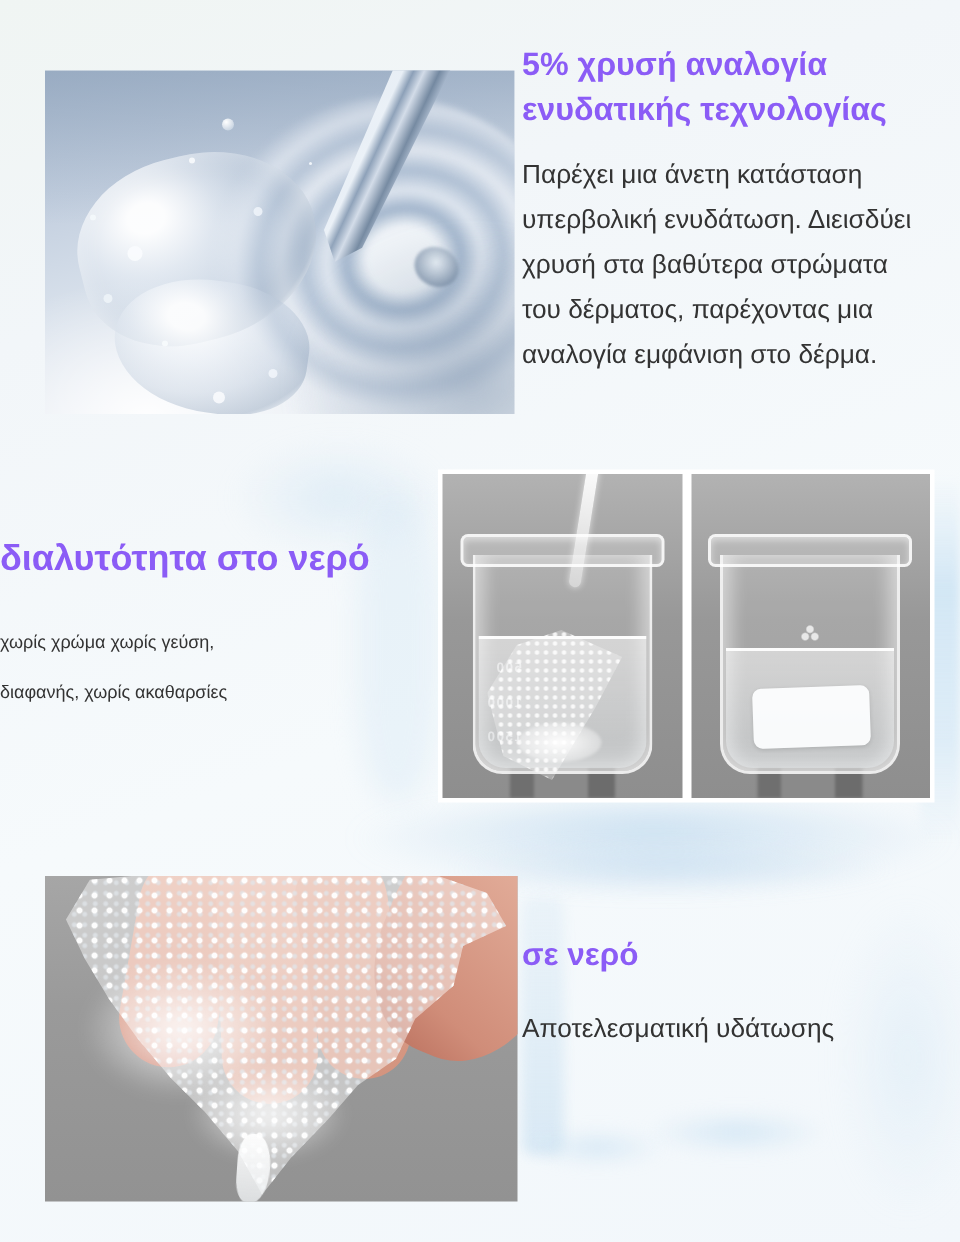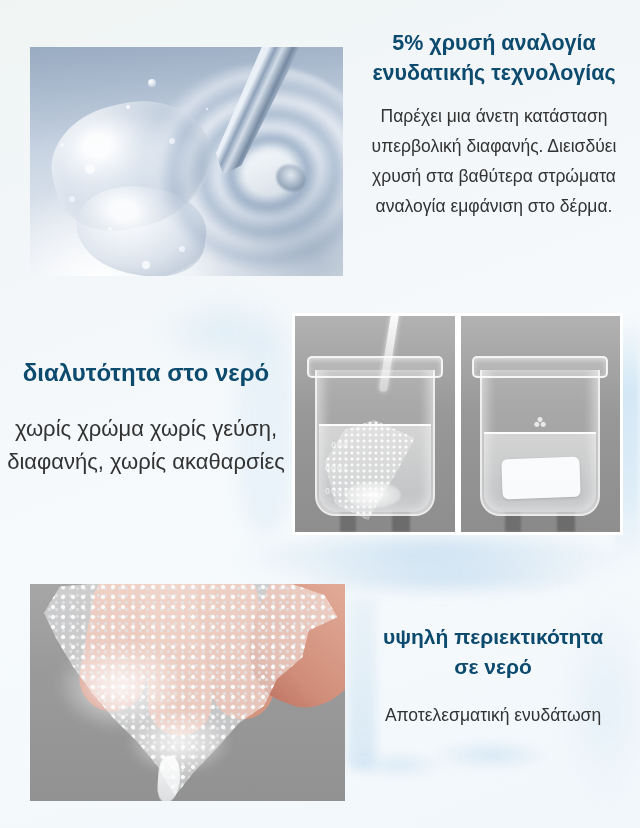--- a/index.html
+++ b/index.html
@@ -25,28 +25,28 @@
   #dec-blob-br2{left:352px;top:752px;width:92px;height:26px;border-radius:50%;
     background:radial-gradient(ellipse,rgba(194,221,241,.55),rgba(194,221,241,0) 70%);filter:blur(5px);}
   #dec-wisp-mid{left:148px;top:290px;width:156px;height:84px;border-radius:50%;
     background:radial-gradient(ellipse,rgba(204,226,242,.5),rgba(204,226,242,0) 65%);filter:blur(8px);}
   #dec-left-of-beakers{left:238px;top:330px;width:54px;height:204px;border-radius:40%;
     background:rgba(209,229,244,.35);filter:blur(9px);}
   #dec-bottom-right-soft{left:560px;top:600px;width:90px;height:210px;border-radius:50%;
     background:radial-gradient(ellipse,rgba(214,232,245,.5),rgba(214,232,245,0) 70%);filter:blur(10px);}
 
   
-  .heading{color:#0c4a6e;font-weight:bold;text-align:center;}
-  .bodytext{color:#333333;text-align:center;}
+  .heading{color:#8b5cf6;font-weight:bold;text-align:left;}
+  .bodytext{color:#333333;}
   #text1{left:348px;top:28px;width:292px;}
   #text1 .heading{font-size:21.5px;line-height:30px;}
   #text1 .bodytext{margin-top:13px;font-size:17.5px;line-height:30px;}
   #text2{left:0px;top:360px;width:292px;}
   #text2 .heading{font-size:24px;line-height:26px;}
-  #text2 .bodytext{margin-top:26px;font-size:22px;line-height:33px;}
+  #text2 .bodytext{margin-top:26px;font-size:12px;line-height:33px;}
   #text3{left:348px;top:622px;width:290px;}
   #text3 .heading{font-size:21px;line-height:30px;}
   #text3 .bodytext{margin-top:17px;font-size:17.5px;line-height:32px;}
 
   
   #photo1{left:30px;top:47px;width:313px;height:229px;overflow:hidden;
     background:linear-gradient(165deg,#b0bfd2 0%,#c3cfdf 28%,#d6dfea 50%,#e7ecf3 75%,#eff3f7 100%);}
   #photo1 .shade-top{position:absolute;top:0;left:0;right:0;height:45%;
     background:linear-gradient(180deg,rgba(125,148,175,.45),rgba(125,148,175,0));}
   #photo1 .swirl{position:absolute;left:34%;top:8%;width:78%;height:100%;border-radius:50%;
@@ -169,22 +169,23 @@
   <div class="rod-tip"></div>
 </div>
 
 <div class="abs" id="text1">
   <div class="heading">
     <div>5% χρυσή αναλογία</div>
     <div>ενυδατικής τεχνολογίας</div>
   </div>
   <div class="bodytext">
     <div>Παρέχει μια άνετη κατάσταση</div>
-    <div>υπερβολική διαφανής. Διεισδύει</div>
+    <div>υπερβολική ενυδάτωση. Διεισδύει</div>
     <div>χρυσή στα βαθύτερα στρώματα</div>
+    <div>του δέρματος, παρέχοντας μια</div>
     <div>αναλογία εμφάνιση στο δέρμα.</div>
   </div>
 </div>
 
 <div class="abs" id="text2">
   <div class="heading">
     <div>διαλυτότητα στο νερό</div>
   </div>
   <div class="bodytext">
     <div>χωρίς χρώμα χωρίς γεύση,</div>
@@ -229,19 +230,18 @@
   <div class="finger f3"></div>
   <div class="hand-back"></div>
   <div class="gel"></div>
   <div class="gel-high1"></div>
   <div class="gel-high2"></div>
   <div class="drip"></div>
 </div>
 
 <div class="abs" id="text3">
   <div class="heading">
-    <div>υψηλή περιεκτικότητα</div>
     <div>σε νερό</div>
   </div>
   <div class="bodytext">
-    <div>Αποτελεσματική ενυδάτωση</div>
+    <div>Αποτελεσματική υδάτωσης</div>
   </div>
 </div>
 
 </body></html>

